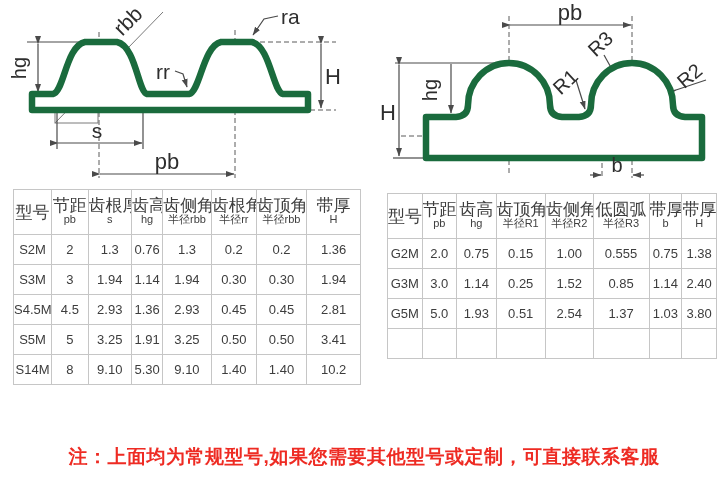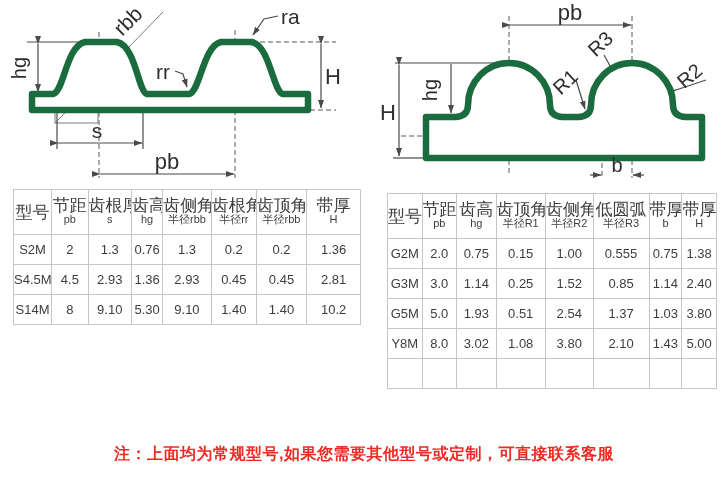--- a/index.html
+++ b/index.html
@@ -29,21 +29,21 @@
     border:1px solid var(--tborder);text-align:center;vertical-align:middle;
     padding:0;color:var(--ttext);overflow:hidden;white-space:nowrap;
   }
   table.spec td{font-size:13px;height:29px;}
   #left-table td{height:29px;}
   table.spec th{font-weight:normal;height:44px;}
   .h-main{font-size:17px;line-height:15px;}
   .h-sub{font-size:11px;line-height:13px;}
   #note{
     position:absolute;left:0;top:444px;width:728px;text-align:center;
-    color:var(--red);font-size:16px;font-weight:bold;letter-spacing:0.5px;
+    color:var(--red);font-size:19px;font-weight:bold;letter-spacing:0.5px;
   }
 </style>
 </head>
 <body>
 
 <div id="page">
 
   <svg style="position:absolute;left:0;top:0;" width="364" height="185" viewBox="0 0 364 185">
     <defs>
       <marker id="arr" markerWidth="9" markerHeight="7" refX="8" refY="3" orient="auto" markerUnits="userSpaceOnUse">
@@ -186,28 +186,48 @@
           <td>S2M</td>
           <td>2</td>
           <td>1.3</td>
           <td>0.76</td>
           <td>1.3</td>
           <td>0.2</td>
           <td>0.2</td>
           <td>1.36</td>
         </tr>
         <tr>
+          <td>S3M</td>
+          <td>3</td>
+          <td>1.94</td>
+          <td>1.14</td>
+          <td>1.94</td>
+          <td>0.30</td>
+          <td>0.30</td>
+          <td>1.94</td>
+        </tr>
+        <tr>
           <td>S4.5M</td>
           <td>4.5</td>
           <td>2.93</td>
           <td>1.36</td>
           <td>2.93</td>
           <td>0.45</td>
           <td>0.45</td>
           <td>2.81</td>
+        </tr>
+        <tr>
+          <td>S5M</td>
+          <td>5</td>
+          <td>3.25</td>
+          <td>1.91</td>
+          <td>3.25</td>
+          <td>0.50</td>
+          <td>0.50</td>
+          <td>3.41</td>
         </tr>
         <tr>
           <td>S14M</td>
           <td>8</td>
           <td>9.10</td>
           <td>5.30</td>
           <td>9.10</td>
           <td>1.40</td>
           <td>1.40</td>
           <td>10.2</td>
@@ -286,30 +306,20 @@
           <td>G5M</td>
           <td>5.0</td>
           <td>1.93</td>
           <td>0.51</td>
           <td>2.54</td>
           <td>1.37</td>
           <td>1.03</td>
           <td>3.80</td>
         </tr>
         <tr>
-          <td>Y8M</td>
-          <td>8.0</td>
-          <td>3.02</td>
-          <td>1.08</td>
-          <td>3.80</td>
-          <td>2.10</td>
-          <td>1.43</td>
-          <td>5.00</td>
-        </tr>
-        <tr>
           <td></td>
           <td></td>
           <td></td>
           <td></td>
           <td></td>
           <td></td>
           <td></td>
           <td></td>
         </tr>
       </tbody>

